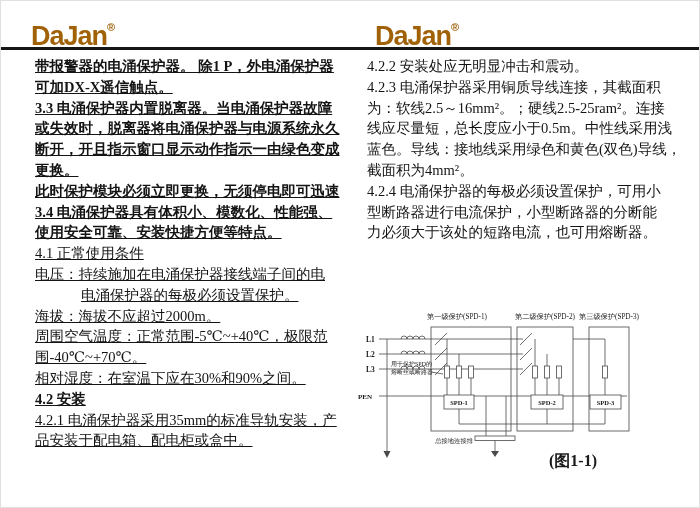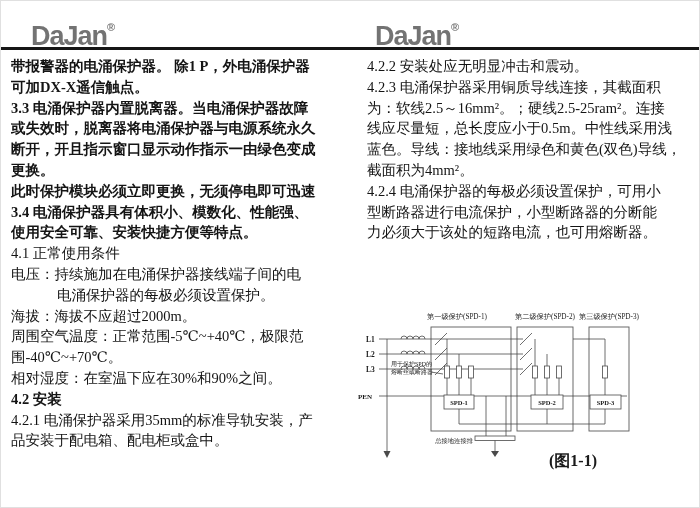--- a/index.html
+++ b/index.html
@@ -5,21 +5,21 @@
   html,body{margin:0;padding:0;background:#ffffff;}
   #page{
     position:relative;width:700px;height:508px;background:#fff;
     font-family:"Liberation Serif","DejaVu Serif",serif;
     color:#141414;overflow:hidden;border:1px solid #e0e0e0;box-sizing:border-box;
   }
   .logo{
     position:absolute;top:9px;height:34px;
     font-family:"Liberation Sans","DejaVu Sans",sans-serif;
     font-weight:900;font-size:27px;letter-spacing:-1px;
-    color:#737373;line-height:34px;white-space:nowrap;
+    color:#a16207;line-height:34px;white-space:nowrap;
   }
   .logo .reg{font-size:11px;font-weight:700;vertical-align:14px;letter-spacing:0;}
   #rule{position:absolute;left:0;right:0;top:46px;height:3px;background:#161616;}
   .col{position:absolute;top:55px;width:324px;font-size:14.5px;line-height:20.8px;}
   .col .ln{white-space:nowrap;overflow:hidden;}
   .col .b{font-weight:bold;}
   .col .ind{padding-left:46px;}
   #diagram-title{position:absolute;left:366px;top:264px;font-size:15px;font-weight:bold;white-space:nowrap;}
   #spd-svg{position:absolute;left:356px;top:303px;}
   svg text{fill:#1a1a1a;font-family:"Liberation Serif","DejaVu Serif",serif;}
@@ -31,21 +31,21 @@
 </head>
 <body>
 
 <div id="page">
 
   <div class="logo" style="left:30px;"><span>DaJan</span><span class="reg">®</span></div>
   <div class="logo" style="left:374px;"><span>DaJan</span><span class="reg">®</span></div>
 
   <div id="rule"></div>
 
-  <div class="col" style="left:10px;">
+  <div class="col" style="left:34px;text-decoration:underline;">
     <div class="ln b">带报警器的电涌保护器。 除1 P，外电涌保护器</div>
     <div class="ln b">可加DX-X遥信触点。</div>
     <div class="ln b">3.3 电涌保护器内置脱离器。当电涌保护器故障</div>
     <div class="ln b">或失效时，脱离器将电涌保护器与电源系统永久</div>
     <div class="ln b">断开，开且指示窗口显示动作指示一由绿色变成</div>
     <div class="ln b">更换。</div>
     <div class="ln b">此时保护模块必须立即更换，无须停电即可迅速</div>
     <div class="ln b">3.4 电涌保护器具有体积小、模数化、性能强、</div>
     <div class="ln b">使用安全可靠、安装快捷方便等特点。</div>
     <div class="ln">4.1 正常使用条件</div>

